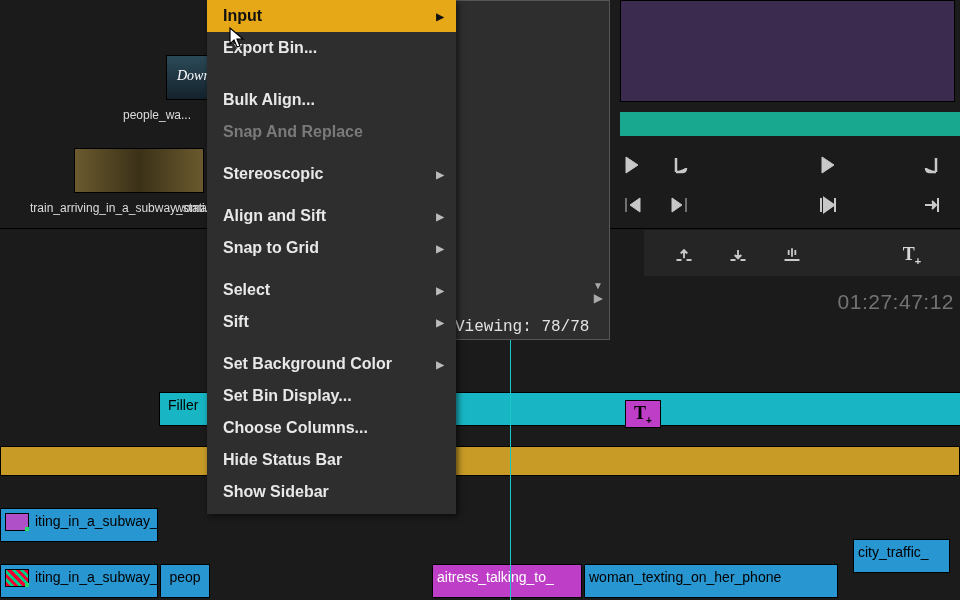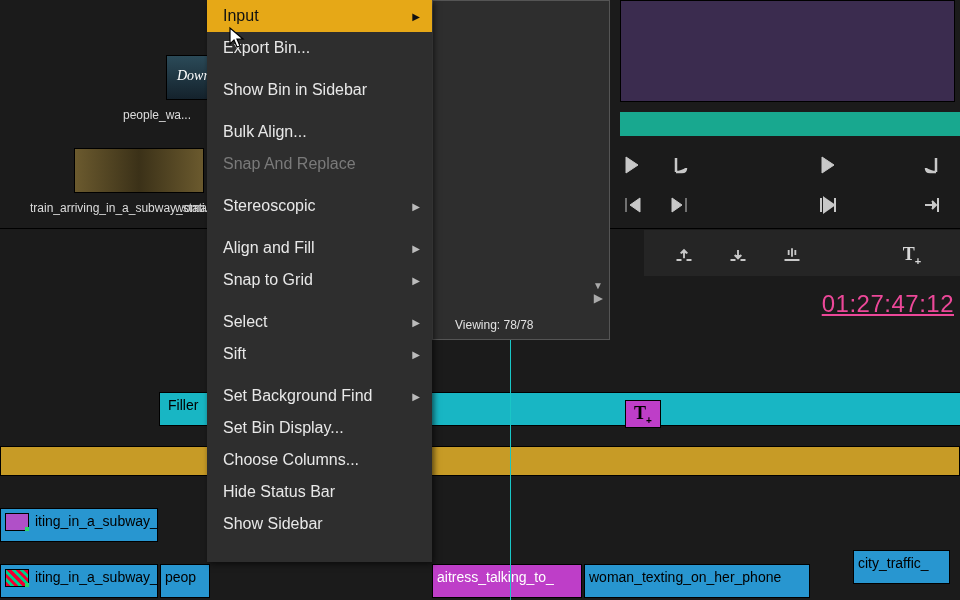--- a/index.html
+++ b/index.html
@@ -2,47 +2,47 @@
 <html><head>
 <meta charset="utf-8">
 <style>
   * { margin:0; padding:0; box-sizing:border-box; font-family: -apple-system, "Segoe UI", Arial, sans-serif; }
   body { background:#1b1b1b; width:960px; height:600px; overflow:hidden; position:relative; color:#ccc; }
   
   .thumb-group { position:absolute; }
   .thumb-img { width:68px; height:45px; background:linear-gradient(135deg,#3a4a58,#1c2a35); border:1px solid #000; display:inline-block; position:relative;margin-left:44px; }
   .thumb-label { font-size:12px; color:#ddd; margin-top:4px; width:70px; line-height:1.2; }
   
-  .ctx-menu { position:absolute; left:207px; top:0; width:225px; background:#2e2e2e; box-shadow:2px 2px 6px rgba(0,0,0,0.6); padding-bottom:22px; z-index:50; }
+  .ctx-menu { position:absolute; left:207px; top:0; width:249px; background:#2e2e2e; box-shadow:2px 2px 6px rgba(0,0,0,0.6); padding-bottom:6px; z-index:50;font-weight:bold; }
   .ctx-item { height:32px; display:flex; align-items:center; padding:0 16px; font-size:16px; color:#e8e8e8; cursor:default; position:relative; }
   .ctx-item.highlight { background:#e6a817; color:#111; }
   .ctx-item.disabled { color:#7a7a7a; }
   .ctx-sep { height:10px; }
   .ctx-arrow { position:absolute; right:12px; font-size:10px; color:#bbb; }
   .ctx-item.highlight .ctx-arrow { color:#111; }
   .cursor { position:absolute; left:228px; top:26px; z-index:60; pointer-events:none; }
   .cursor svg { width:20px; height:24px; }
   
   .preview { position:absolute; left:620px; top:0; width:335px; height:102px; background:#3b2c4f; border:1px solid #000; }
   
   .tool-row { position:absolute; display:flex; align-items:center; gap:0; }
   .tool-btn { width:48px; height:34px; display:flex; align-items:center; justify-content:center; color:#c8c8c8; }
   .tool-btn svg { width:20px; height:20px; fill:#c8c8c8; stroke:#c8c8c8; }
   .ruler { position:absolute; left:620px; top:112px; width:340px; height:24px; background:#18a88f; }
-  .viewing { position:absolute; left:455px; top:318px; font-size:12px; color:#e2e2e2; }
+  .viewing { position:absolute; left:455px; top:318px; font-size:16px; color:#e2e2e2;font-family:Liberation Mono, monospace; }
   .small-overlay { position:absolute; background:#2e2e2e; }
   .clip { position:absolute; height:34px; border:1px solid #000; font-size:14px; padding:4px 4px 0 4px; overflow:hidden; white-space:nowrap; }
   .clip.teal { background:#18b6c4; color:#000; }
   .clip.yellow { background:#c79b26; }
   .clip.magenta { background:#be3ec8; color:#fff; }
   .clip.blue { background:#2896d0; color:#000; }
   .clip-icon { width:24px; height:18px; display:inline-block; vertical-align:top; margin-right:2px; background:#b050c8; border:1px solid #000; position:relative; }
   .clip-icon::after { content:''; position:absolute; right:-1px; bottom:-1px; width:4px; height:4px; background:#2bd66a; }
   .playhead { position:absolute; top:296px; left:510px; width:1px; height:304px; background:#19c6c6; z-index:5; }
-  .tc { position:absolute; right:6px; top:290px; font-size:24px; color:#ec4899; letter-spacing:0.5px;text-decoration:underline; }
+  .tc { position:absolute; right:6px; top:290px; font-size:21px; color:#737373; letter-spacing:0.5px; }
   .t-icon { font-family:Georgia,serif; font-size:18px; font-weight:bold; }
   .divider-h { position:absolute; left:0; width:960px; height:1px; background:#000; }
   .panel-edge { position:absolute; background:#111; }
 </style>
 </head>
 <body>
 
 <div class="thumb-group" style="left:122px; top:55px;">
   <div class="thumb-img" style="background:linear-gradient(180deg,#2b4a58,#14222c);">
     <span style="position:absolute;left:10px;top:12px;font-family:cursive;color:#fff;font-size:14px;font-style:italic;">Downt</span>
@@ -145,56 +145,53 @@
 
 <div class="ctx-menu">
   <div class="ctx-item highlight">
     <span>Input</span>
     <span class="ctx-arrow">▶</span>
   </div>
   <div class="ctx-item">
       <span>Export Bin...</span>
     </div>
   <div class="ctx-sep"></div>
-  <div class="ctx-item">
-      <span>Show Bin in Sidebar</span>
-    </div>
   <div class="ctx-sep"></div>
   <div class="ctx-item">
       <span>Bulk Align...</span>
     </div>
   <div class="ctx-item disabled">
       <span>Snap And Replace</span>
     </div>
   <div class="ctx-sep"></div>
   <div class="ctx-item">
       <span>Stereoscopic</span>
       <span class="ctx-arrow">▶</span>
     </div>
   <div class="ctx-sep"></div>
   <div class="ctx-item">
-      <span>Align and Fill</span>
+      <span>Align and Sift</span>
       <span class="ctx-arrow">▶</span>
     </div>
   <div class="ctx-item">
       <span>Snap to Grid</span>
       <span class="ctx-arrow">▶</span>
     </div>
   <div class="ctx-sep"></div>
   <div class="ctx-item">
       <span>Select</span>
       <span class="ctx-arrow">▶</span>
     </div>
   <div class="ctx-item">
       <span>Sift</span>
       <span class="ctx-arrow">▶</span>
     </div>
   <div class="ctx-sep"></div>
   <div class="ctx-item">
-      <span>Set Background Find</span>
+      <span>Set Background Color</span>
       <span class="ctx-arrow">▶</span>
     </div>
   <div class="ctx-item">
       <span>Set Bin Display...</span>
     </div>
   <div class="ctx-item">
       <span>Choose Columns...</span>
     </div>
   <div class="ctx-item">
       <span>Hide Status Bar</span>
@@ -224,24 +221,24 @@
 
 <div class="clip blue" style="left:0; top:508px; width:158px;">
   <span class="clip-icon"></span>
   <span>iting_in_a_subway_</span>
 </div>
 
 <div class="clip blue" style="left:0; top:564px; width:158px;">
   <span class="clip-icon" style="background:repeating-linear-gradient(45deg,#e03,#e03 3px,#0c8 3px,#0c8 6px);"></span>
   <span>iting_in_a_subway_</span>
 </div>
-<div class="clip blue" style="left:160px; top:564px; width:50px;">
+<div class="clip blue" style="left:160px; top:564px; width:50px;text-align:center;">
   <span>peop</span>
 </div>
 <div class="clip magenta" style="left:432px; top:564px; width:150px;">
   <span>aitress_talking_to_</span>
 </div>
-<div class="clip blue" style="left:584px; top:564px; width:226px;">
+<div class="clip blue" style="left:584px; top:564px; width:254px;">
   <span>woman_texting_on_her_phone</span>
 </div>
-<div class="clip blue" style="left:853px; top:550px; width:97px;">
+<div class="clip blue" style="left:853px; top:539px; width:97px;">
   <span>city_traffic_</span>
 </div>
 
 </body></html>

